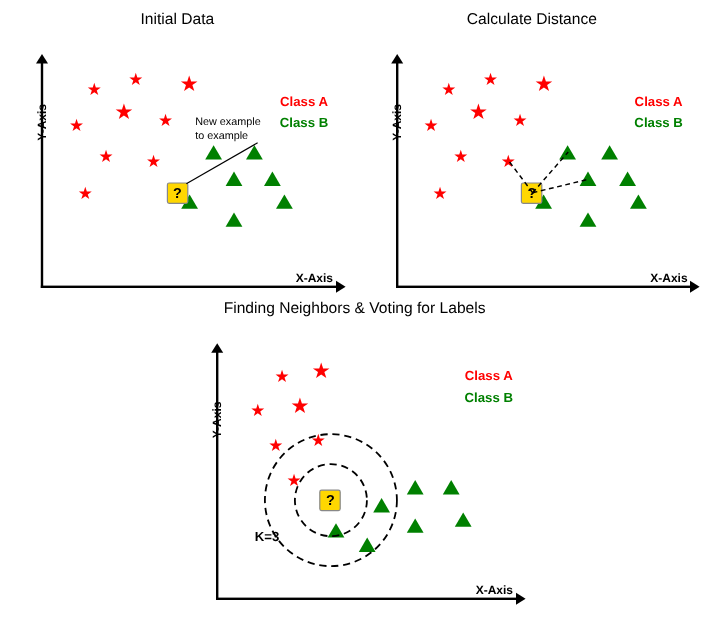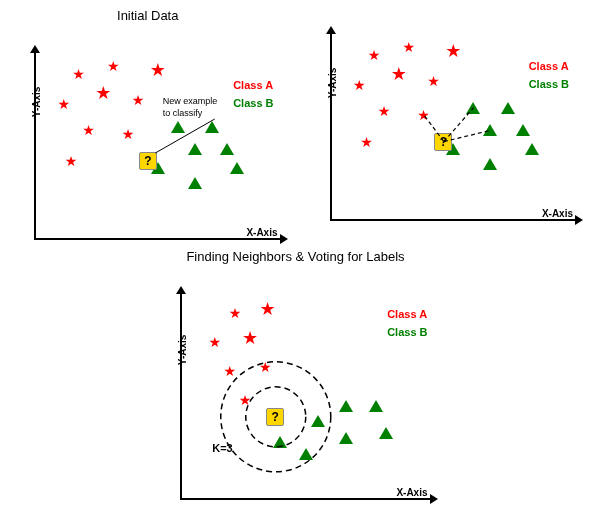--- a/index.html
+++ b/index.html
@@ -169,20 +169,21 @@
       position: absolute;
       top: 26px;
       right: 8px;
       font-size: 11px;
       line-height: 1.6;
     }
 
     .legend-a {
       color: red;
       font-weight: bold;
+      text-align: center;
     }
 
     .legend-b {
       color: #008000;
       font-weight: bold;
     }
 
     
     .annotation {
       position: absolute;
@@ -237,36 +238,37 @@
           <div class="tri" style="left:65%;top:52%"></div>
           <div class="tri" style="left:78%;top:52%"></div>
           <div class="tri" style="left:50%;top:62%"></div>
           <div class="tri" style="left:65%;top:70%"></div>
           <div class="tri" style="left:82%;top:62%"></div>
 
           <div class="qmark" style="left:46%;top:58%">?</div>
 
           <div class="annotation" style="left:52%;top:24%;width:60px;">
             <span>New example</span><br>
-            <span>to classify</span>
+            <span>to example</span>
           </div>
 
           <svg class="lines">
             <line x1="73%" y1="36%" x2="49%" y2="54%" stroke="#000" stroke-width="1"></line>
           </svg>
 
           <div class="legend">
             <div class="legend-a">Class A</div>
             <div class="legend-b">Class B</div>
           </div>
         </div>
       </div>
     </div>
 
     <div class="panel">
+      <div class="panel-title">Calculate Distance</div>
       <div class="chart-area">
         <div class="axis-container">
           <div class="x-axis"></div>
           <div class="y-axis"></div>
           <div class="x-label">X-Axis</div>
           <div class="y-label">Y-Axis</div>
 
           <div class="star" style="left:18%;top:12%">★</div>
           <div class="star" style="left:32%;top:8%">★</div>
           <div class="star star-lg" style="left:50%;top:10%">★</div>

